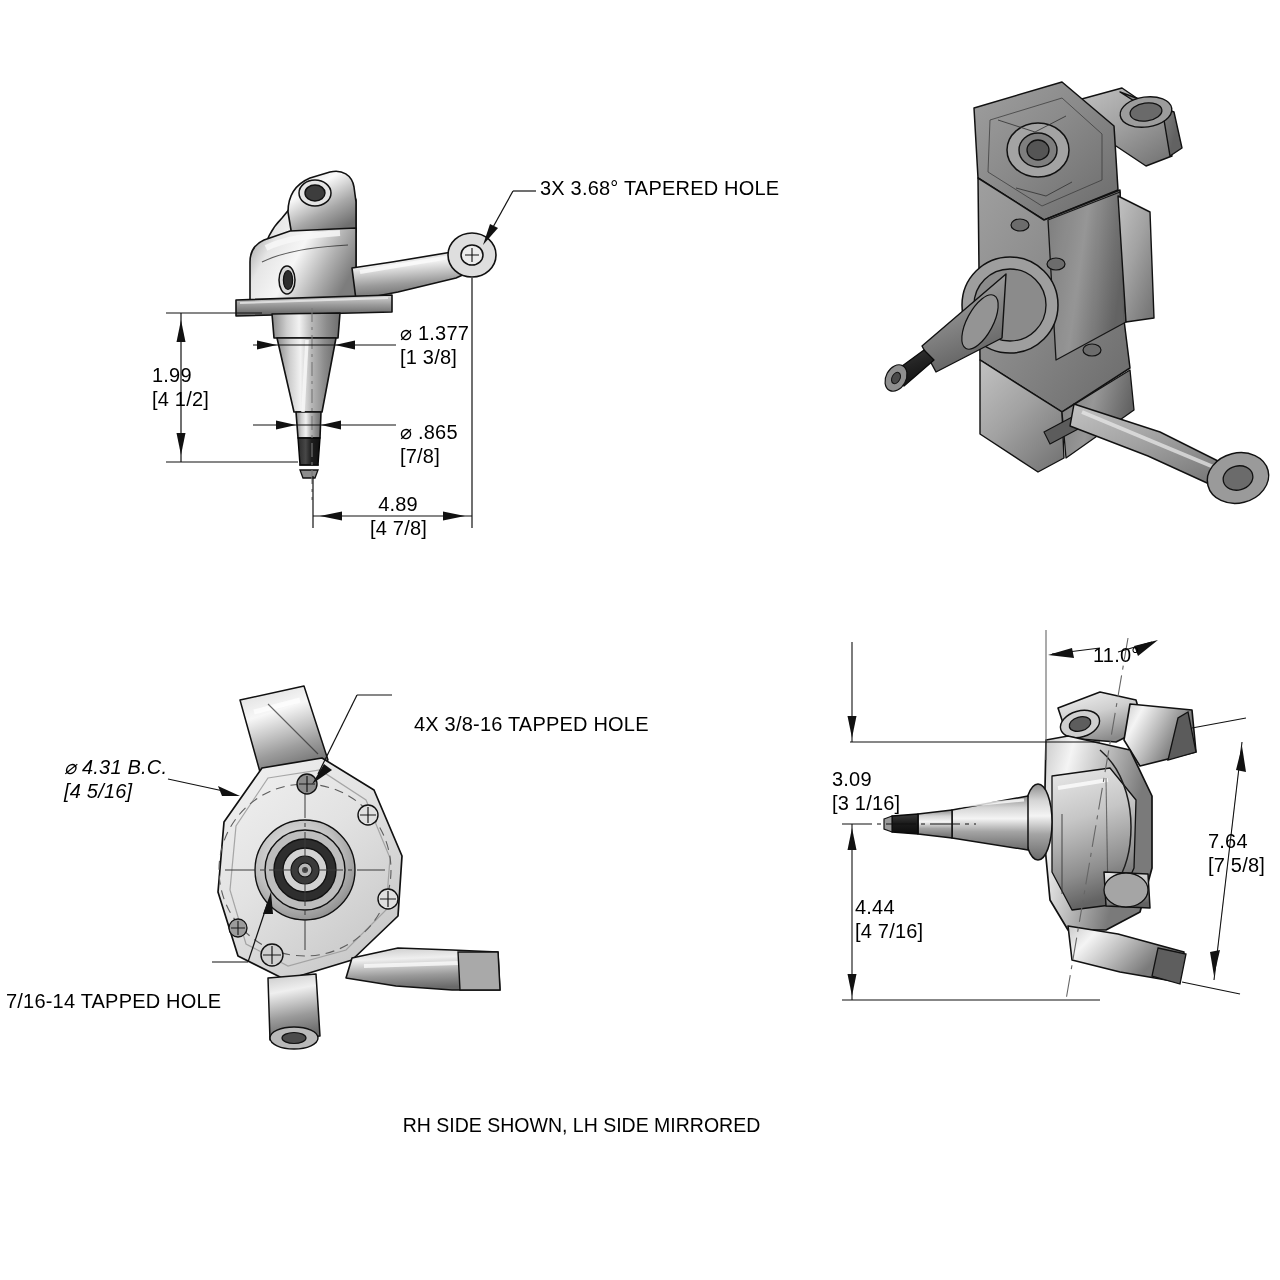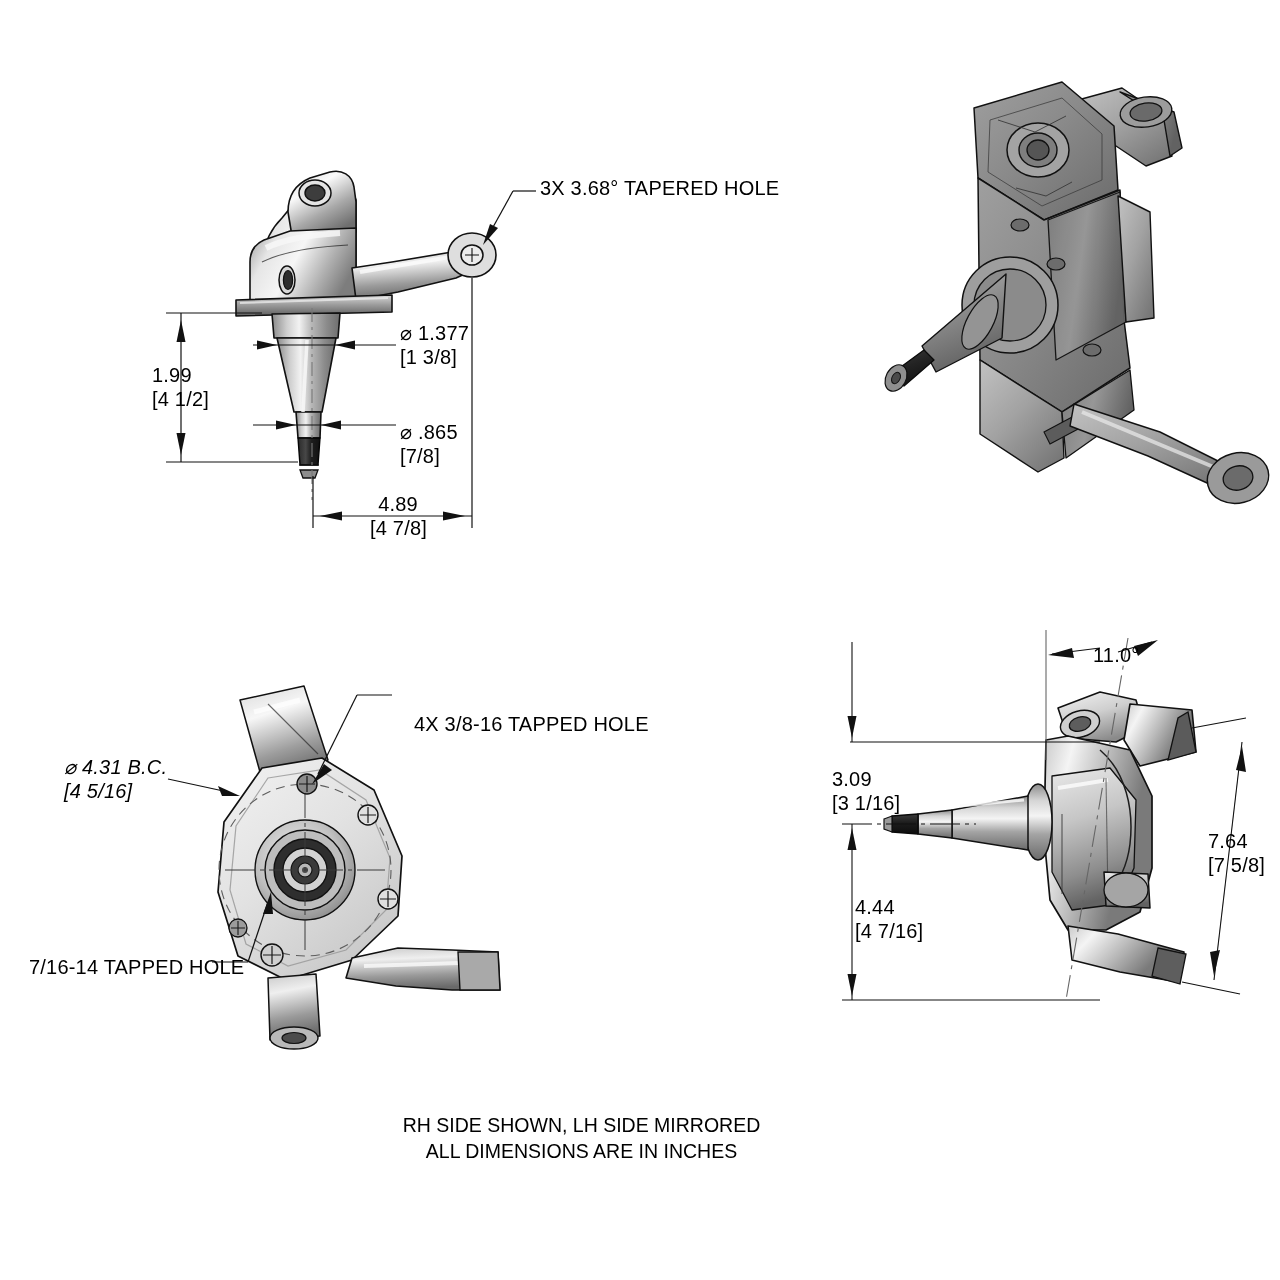--- a/index.html
+++ b/index.html
@@ -332,21 +332,21 @@
       <line x1="248" y1="302" x2="268" y2="242" stroke="#111" stroke-width="1.2"></line>
       <polygon points="271,232 263,254 273,254" fill="#111"></polygon>
     </svg>
   </div>
 
   <div class="dim-text" style="left:64px;top:756px;font-style:italic;">
     <div>⌀ 4.31 B.C.</div>
     <div>[4 5/16]</div>
   </div>
   <div class="dim-text" style="left:414px;top:688px;margin-top:25px;">4X 3/8-16 TAPPED HOLE</div>
-  <div class="dim-text" style="left:6px;top:956px;margin-left:23px;">7/16-14 TAPPED HOLE</div>
+  <div class="dim-text" style="left:6px;top:990px;">7/16-14 TAPPED HOLE</div>
 
   <div class="vw" style="left:800px;top:600px;width:480px;height:460px;">
     <svg width="480" height="460" viewBox="0 0 480 460">
       <defs>
         <linearGradient id="sBody" x1="0" y1="0" x2="0.85" y2="0.4">
           <stop offset="0" stop-color="#c9c9c9"></stop>
           <stop offset="0.28" stop-color="#f4f4f4"></stop>
           <stop offset="0.62" stop-color="#bcbcbc"></stop>
           <stop offset="1" stop-color="#7a7a7a"></stop>
         </linearGradient>
@@ -440,16 +440,15 @@
     <div>[4 7/16]</div>
   </div>
   <div class="dim-text" style="left:1208px;top:830px;">
     <div>7.64</div>
     <div>[7 5/8]</div>
   </div>
   <div class="dim-text" style="left:1093px;top:644px;">11.0°</div>
 
   <div class="note-block" style="left:0;top:1113px;width:1163px;">
     <span class="note-line">RH SIDE SHOWN, LH SIDE MIRRORED</span>
-    <span class="note-line">ALL DIMENSIONS ARE IN INCHES</span>
   </div>
 
 </div>
 
 </body></html>

